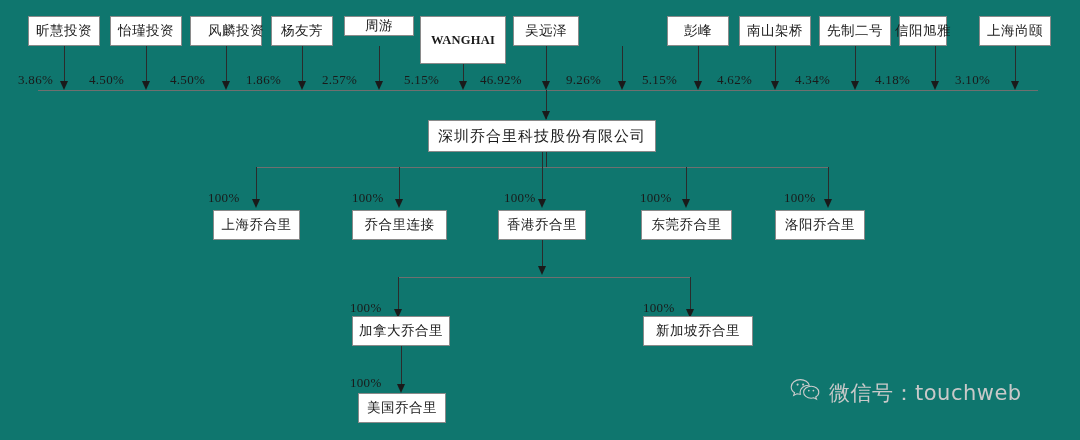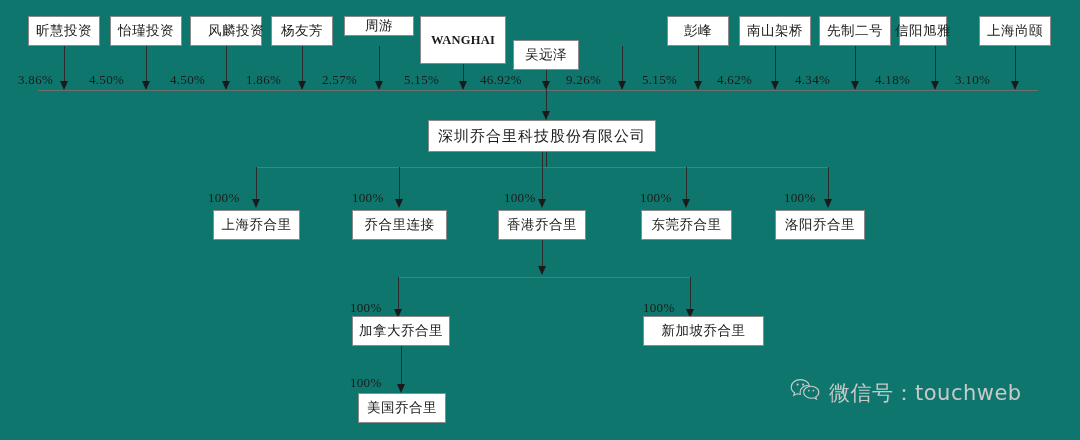--- a/index.html
+++ b/index.html
@@ -100,21 +100,21 @@
 <body>
 
 <div id="canvas">
 
   <div class="node" style="left:28px;  top:16px; width:72px;  height:30px;">昕慧投资</div>
   <div class="node" style="left:110px; top:16px; width:72px;  height:30px;">怡瑾投资</div>
   <div class="node" style="left:190px; top:16px; width:72px;  height:30px;padding-left:20px;">风麟投资</div>
   <div class="node" style="left:271px; top:16px; width:62px;  height:30px;">杨友芳</div>
   <div class="node" style="left:344px; top:16px; width:70px;  height:20px;">周游</div>
   <div class="node latin" style="left:420px; top:16px; width:86px;  height:48px;">WANGHAI</div>
-  <div class="node" style="left:513px; top:16px; width:66px;  height:30px;margin-top:24px;">吴远泽</div>
+  <div class="node" style="left:513px; top:16px; width:66px;  height:30px;">吴远泽</div>
   <div class="node" style="left:667px; top:16px; width:62px;  height:30px;">彭峰</div>
   <div class="node" style="left:739px; top:16px; width:72px;  height:30px;">南山架桥</div>
   <div class="node" style="left:819px; top:16px; width:72px;  height:30px;">先制二号</div>
   <div class="node" style="left:899px; top:16px; width:48px;  height:30px;">信阳旭雅</div>
   <div class="node" style="left:979px; top:16px; width:72px;  height:30px;">上海尚颐</div>
 
   <div class="vline" style="left:64px;  top:46px; height:35px;"></div>
   <div class="arrow" style="left:59.5px; top:81px;"></div>
   <div class="vline" style="left:146px; top:46px; height:35px;"></div>
   <div class="arrow" style="left:141.5px;top:81px;"></div>
@@ -193,21 +193,21 @@
   <div class="hline" style="left:398px; top:277px; width:292px;"></div>
   <div class="vline" style="left:398px; top:277px; height:32px;"></div>
   <div class="arrow" style="left:393.5px; top:309px;"></div>
   <div class="vline" style="left:690px; top:277px; height:32px;"></div>
   <div class="arrow" style="left:685.5px; top:309px;"></div>
 
   <div class="pct" style="left:350px; top:300px;">100%</div>
   <div class="pct" style="left:643px; top:300px;">100%</div>
 
   <div class="node" style="left:352px; top:316px; width:98px; height:30px;">加拿大乔合里</div>
-  <div class="node" style="left:643px; top:316px; width:121px; height:30px;">新加坡乔合里</div>
+  <div class="node" style="left:643px; top:316px; width:110px; height:30px;">新加坡乔合里</div>
 
   <div class="vline" style="left:401px; top:346px; height:38px;"></div>
   <div class="arrow" style="left:396.5px; top:384px;"></div>
   <div class="pct" style="left:350px; top:375px;">100%</div>
 
   <div class="node" style="left:358px; top:393px; width:88px; height:30px;">美国乔合里</div>
 
   <div id="watermark" style="left:790px; top:378px;">
     <span class="wechat-icon">
       <svg width="30" height="24" viewBox="0 0 30 24" fill="none" xmlns="http://www.w3.org/2000/svg">

